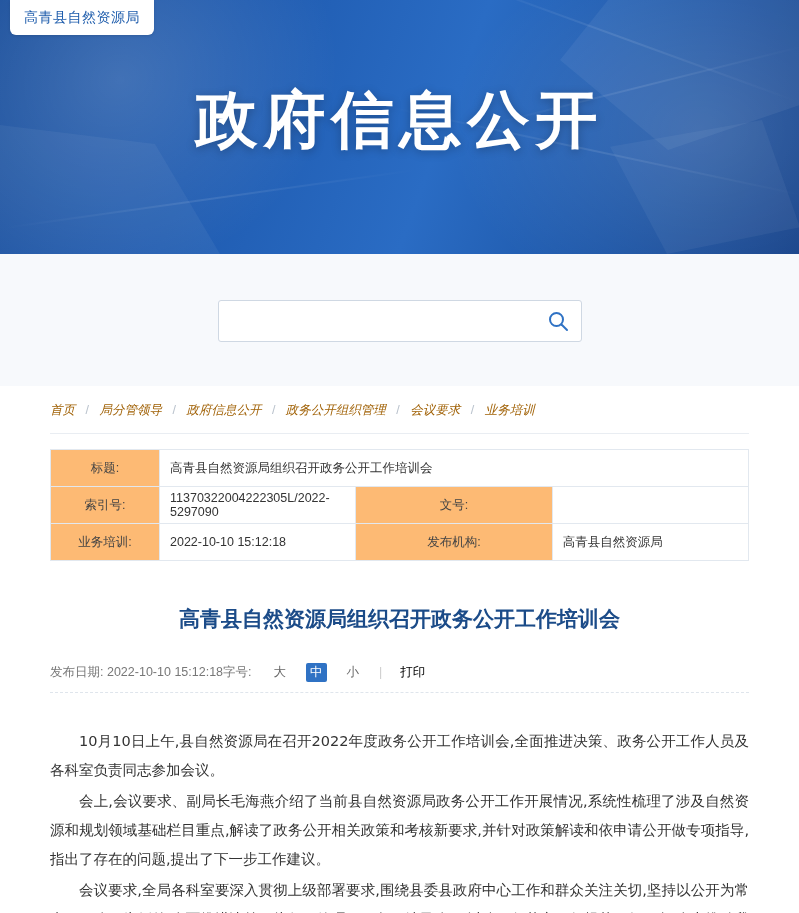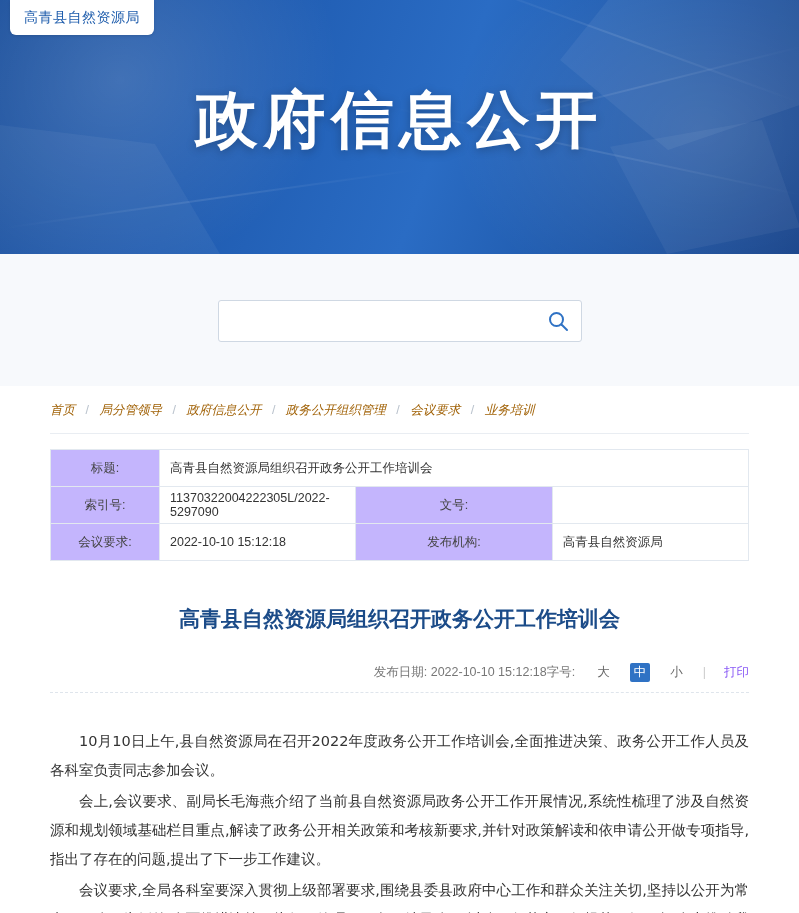--- a/index.html
+++ b/index.html
@@ -168,21 +168,21 @@
     font-size: 12.5px;
     table-layout: fixed;
   }
   table.meta td {
     border: 1px solid #e2e8ef;
     height: 28px;
     padding: 4px 10px;
     color: #333;
   }
   table.meta td.label {
-    background: #c4b5fd;
+    background: #fdba74;
     text-align: center;
     color: #444;
     width: 88px;
   }
   table.meta td.val { background: #ffffff; }
 
   
   .article-title {
     text-align: center;
     font-size: 21px;
@@ -191,21 +191,21 @@
     line-height: 1.5;
     margin: 42px 0 0 0;
     font-family: "Liberation Sans", sans-serif;
   }
   .article-bar {
     margin-top: 28px;
     padding-bottom: 10px;
     border-bottom: 1px dashed #dfe5ec;
     display: flex;
     align-items: center;
-    justify-content: flex-end;
+    justify-content: flex-start;
     font-size: 12.5px;
     color: #777;
   }
   .pubdate span.d { color: #777; }
   .tools {
     display: flex;
     align-items: center;
     gap: 18px;
     color: #777;
   }
@@ -215,21 +215,21 @@
     color: #666;
     padding: 0 2px;
   }
   .tools .fs.active {
     background: #2f72c4;
     color: #fff;
     padding: 1px 4px;
     border-radius: 2px;
   }
   .tools .divider { color: #ccc; }
-  .tools .print { cursor: pointer; color: #8b5cf6; }
+  .tools .print { cursor: pointer; color: #000000; }
 
   .body-text {
     margin-top: 34px;
     font-size: 14.5px;
     line-height: 2.0;
     color: #333;
     font-family: "DejaVu Sans", "Liberation Sans", sans-serif;
   }
   .body-text p {
     margin: 0 0 2px 0;
@@ -294,21 +294,21 @@
           <td class="label">标题:</td>
           <td class="val" colspan="3">高青县自然资源局组织召开政务公开工作培训会</td>
         </tr>
         <tr>
           <td class="label">索引号:</td>
           <td class="val">11370322004222305L/2022-5297090</td>
           <td class="label">文号:</td>
           <td class="val"></td>
         </tr>
         <tr>
-          <td class="label">会议要求:</td>
+          <td class="label">业务培训:</td>
           <td class="val">2022-10-10 15:12:18</td>
           <td class="label">发布机构:</td>
           <td class="val">高青县自然资源局</td>
         </tr>
       </tbody>
         </table>
 
       <h1 class="article-title">高青县自然资源局组织召开政务公开工作培训会</h1>
 
       <div class="article-bar">

